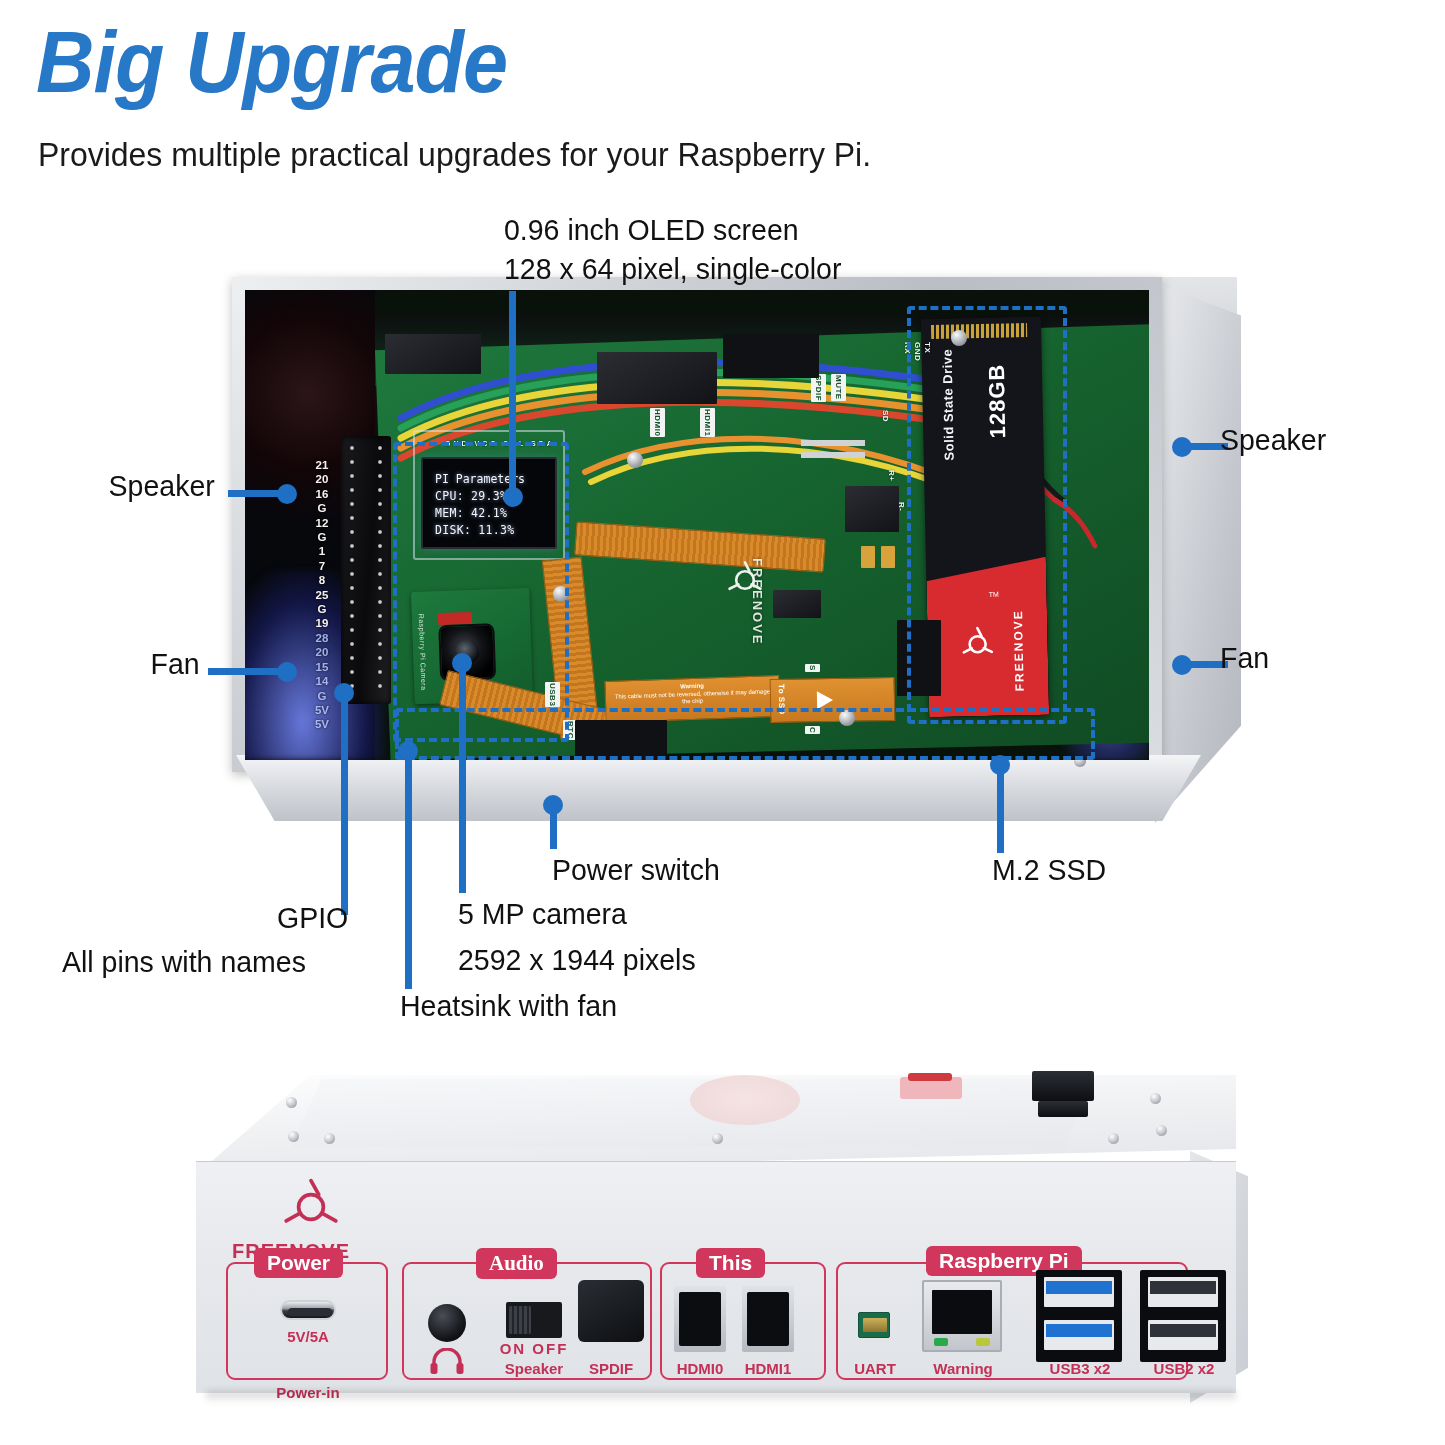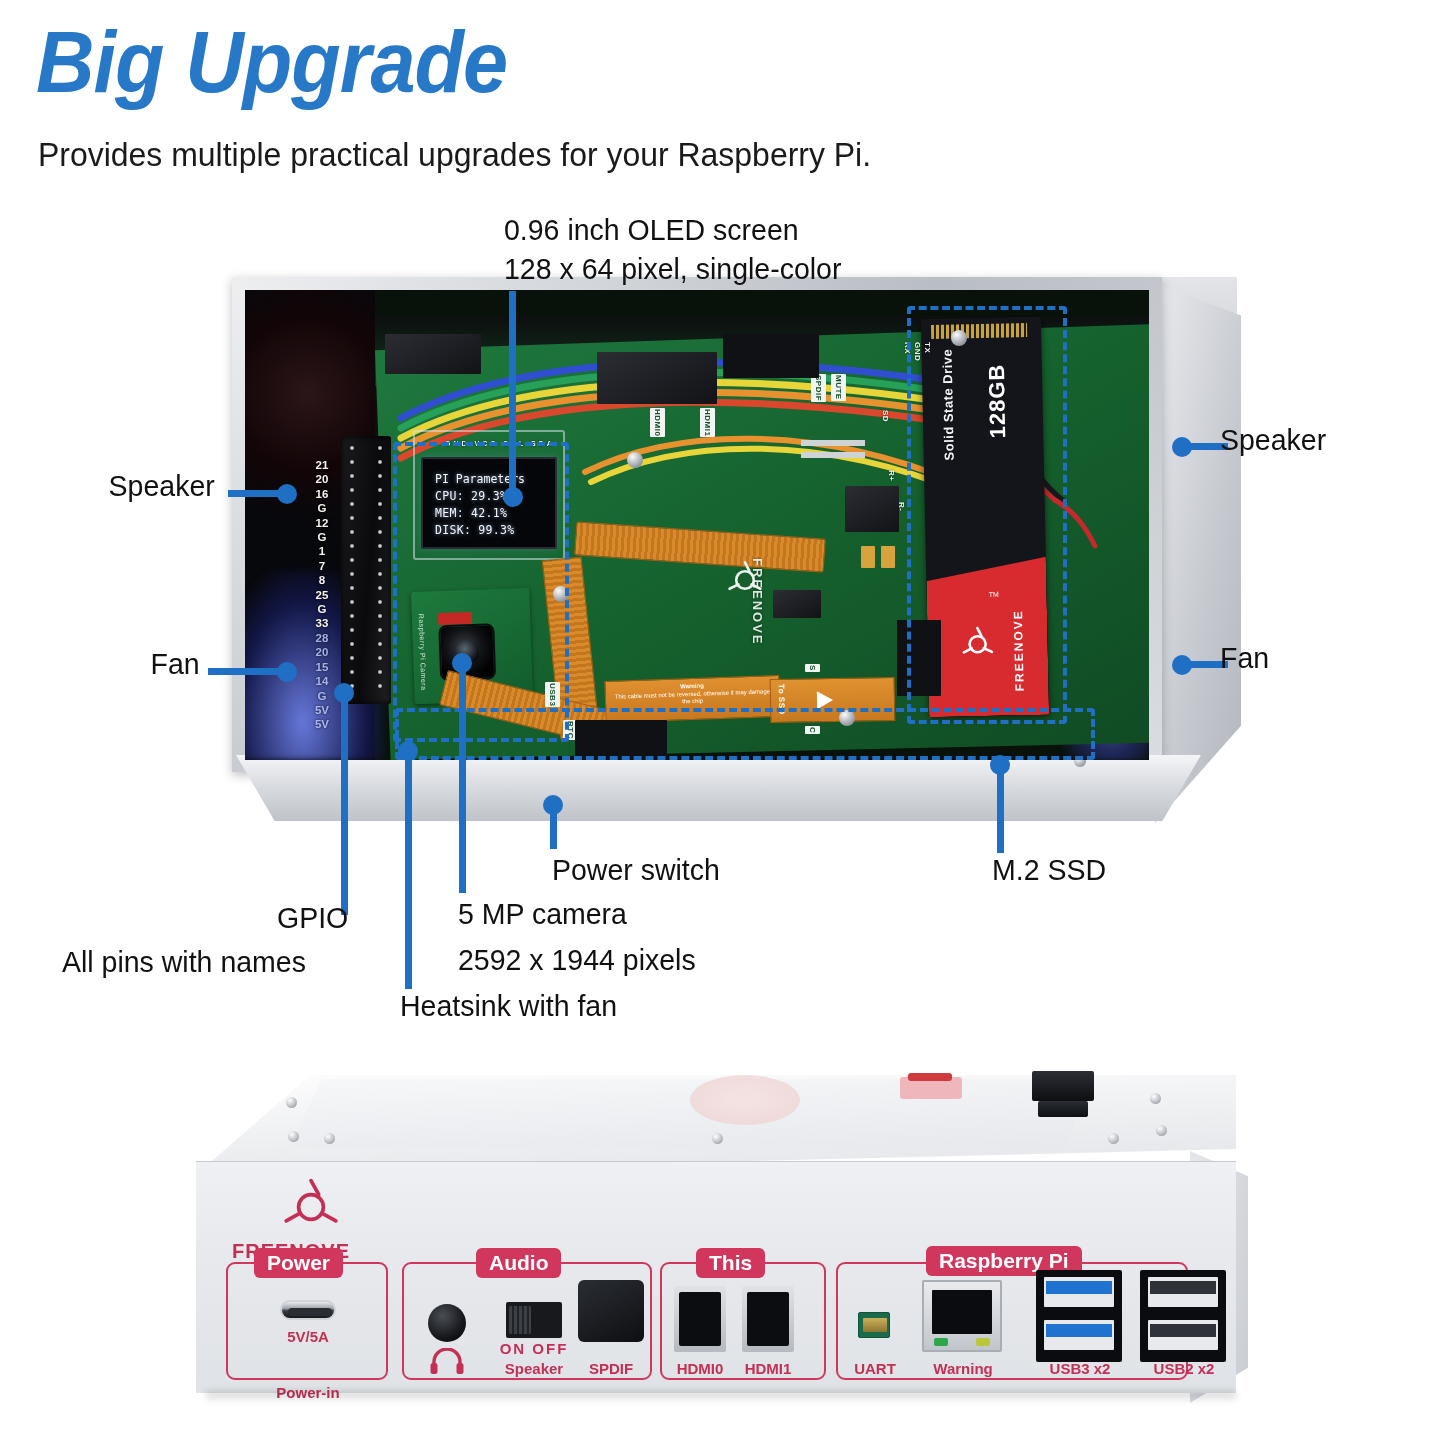--- a/index.html
+++ b/index.html
@@ -407,21 +407,21 @@
         <span>20</span>
         <span>16</span>
         <span>G</span>
         <span>12</span>
       <span>G</span>
         <span>1</span>
         <span>7</span>
         <span>8</span>
         <span>25</span>
       <span>G</span>
-        <span>33</span>
+        <span>19</span>
         <span class="dim">28</span>
         <span class="dim">20</span>
       <span class="dim">15</span>
         <span class="dim">14</span>
         <span class="dim">G</span>
       <span class="dim">5V</span>
         <span class="dim">5V</span>
     </div>
 
     <div id="gpio-header">
@@ -522,21 +522,21 @@
         </g>
       </svg>
     </div>
 
     <div id="oled-bezel"></div>
     <div id="oled-pinlabels">GND VCC SCL SDA</div>
     <div id="oled">
       <div class="line t">PI Parameters</div>
       <div class="line">CPU: 29.3%</div>
       <div class="line">MEM: 42.1%</div>
-      <div class="line">DISK: 99.3%</div>
+      <div class="line">DISK: 11.3%</div>
     </div>
 
     <div id="camera">
       <div class="txt">Raspberry Pi Camera</div>
       <div class="redtape"></div>
       <div class="lens"></div>
     </div>
 
     <div class="flex" id="flex2"></div>
     <div class="flex" id="flex1"></div>
@@ -684,21 +684,21 @@
     </svg>
     <div style="position:absolute;left:36px;top:78px;font-size:20px;font-weight:bold;color:#c43055;letter-spacing:1px;">FREENOVE</div>
 
     <div class="grp" style="left:30px; top:100px; width:162px; height:118px;"></div>
     <div class="grp-tag" style="left:58px; top:86px;">Power</div>
     <div class="usbc" style="left:84px; top:138px;"></div>
     <div class="pt-label" style="left:62px; top:166px; width:100px;">5V/5A</div>
     <div class="pt-label" style="left:62px; top:186px; width:100px;margin-top:36px;">Power-in</div>
 
     <div class="grp" style="left:206px; top:100px; width:250px; height:118px;"></div>
-    <div class="grp-tag" style="left:280px; top:86px;">Audio</div>
+    <div class="grp-tag" style="left:280px; top:86px;font-family:Liberation Serif, serif;">Audio</div>
 
     <div class="jack" style="left:232px; top:142px;"></div>
     <svg style="position:absolute;left:233px;top:186px;width:36px;height:26px;" viewBox="0 0 36 26">
       <path d="M5 20 V14 a13 13 0 0 1 26 0 V20" fill="none" stroke="#c43055" stroke-width="3.4"></path>
       <rect x="1.5" y="15" width="7" height="11" rx="2.5" fill="#c43055"></rect>
       <rect x="27.5" y="15" width="7" height="11" rx="2.5" fill="#c43055"></rect>
     </svg>
 
     <div class="slideswitch" style="left:310px; top:140px;"></div>
     <div class="pt-label" style="left:292px; top:178px; width:92px; letter-spacing:2px;">ON  OFF</div>

